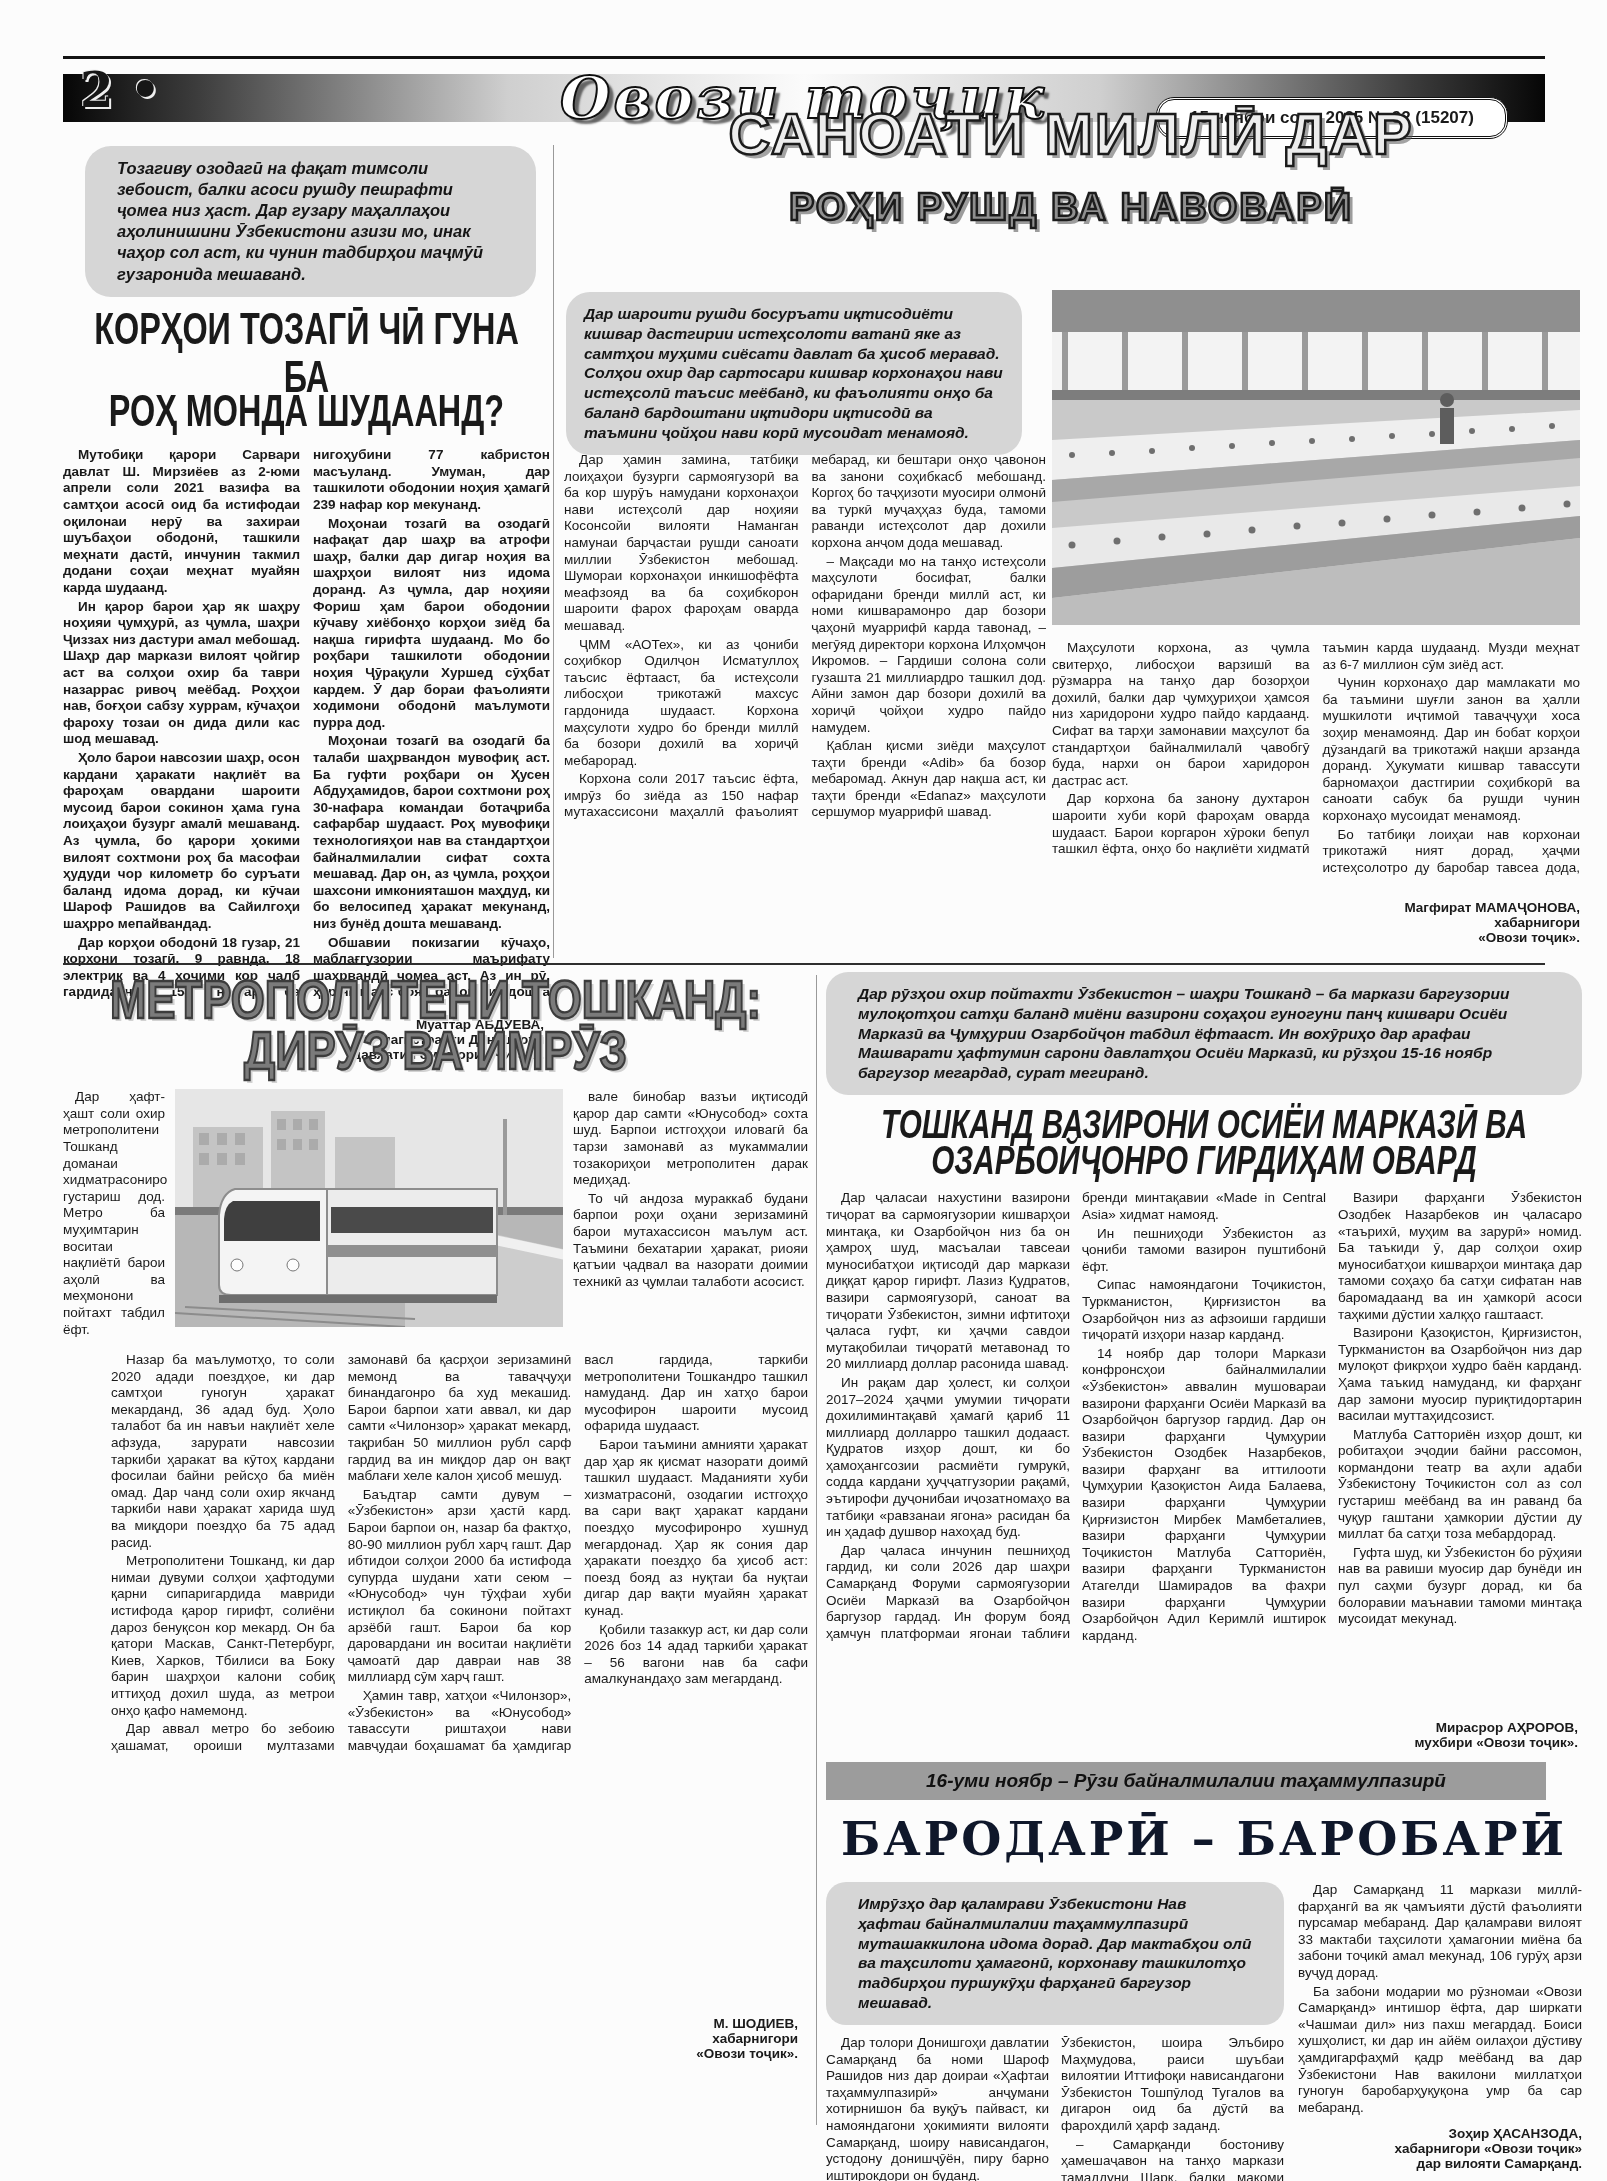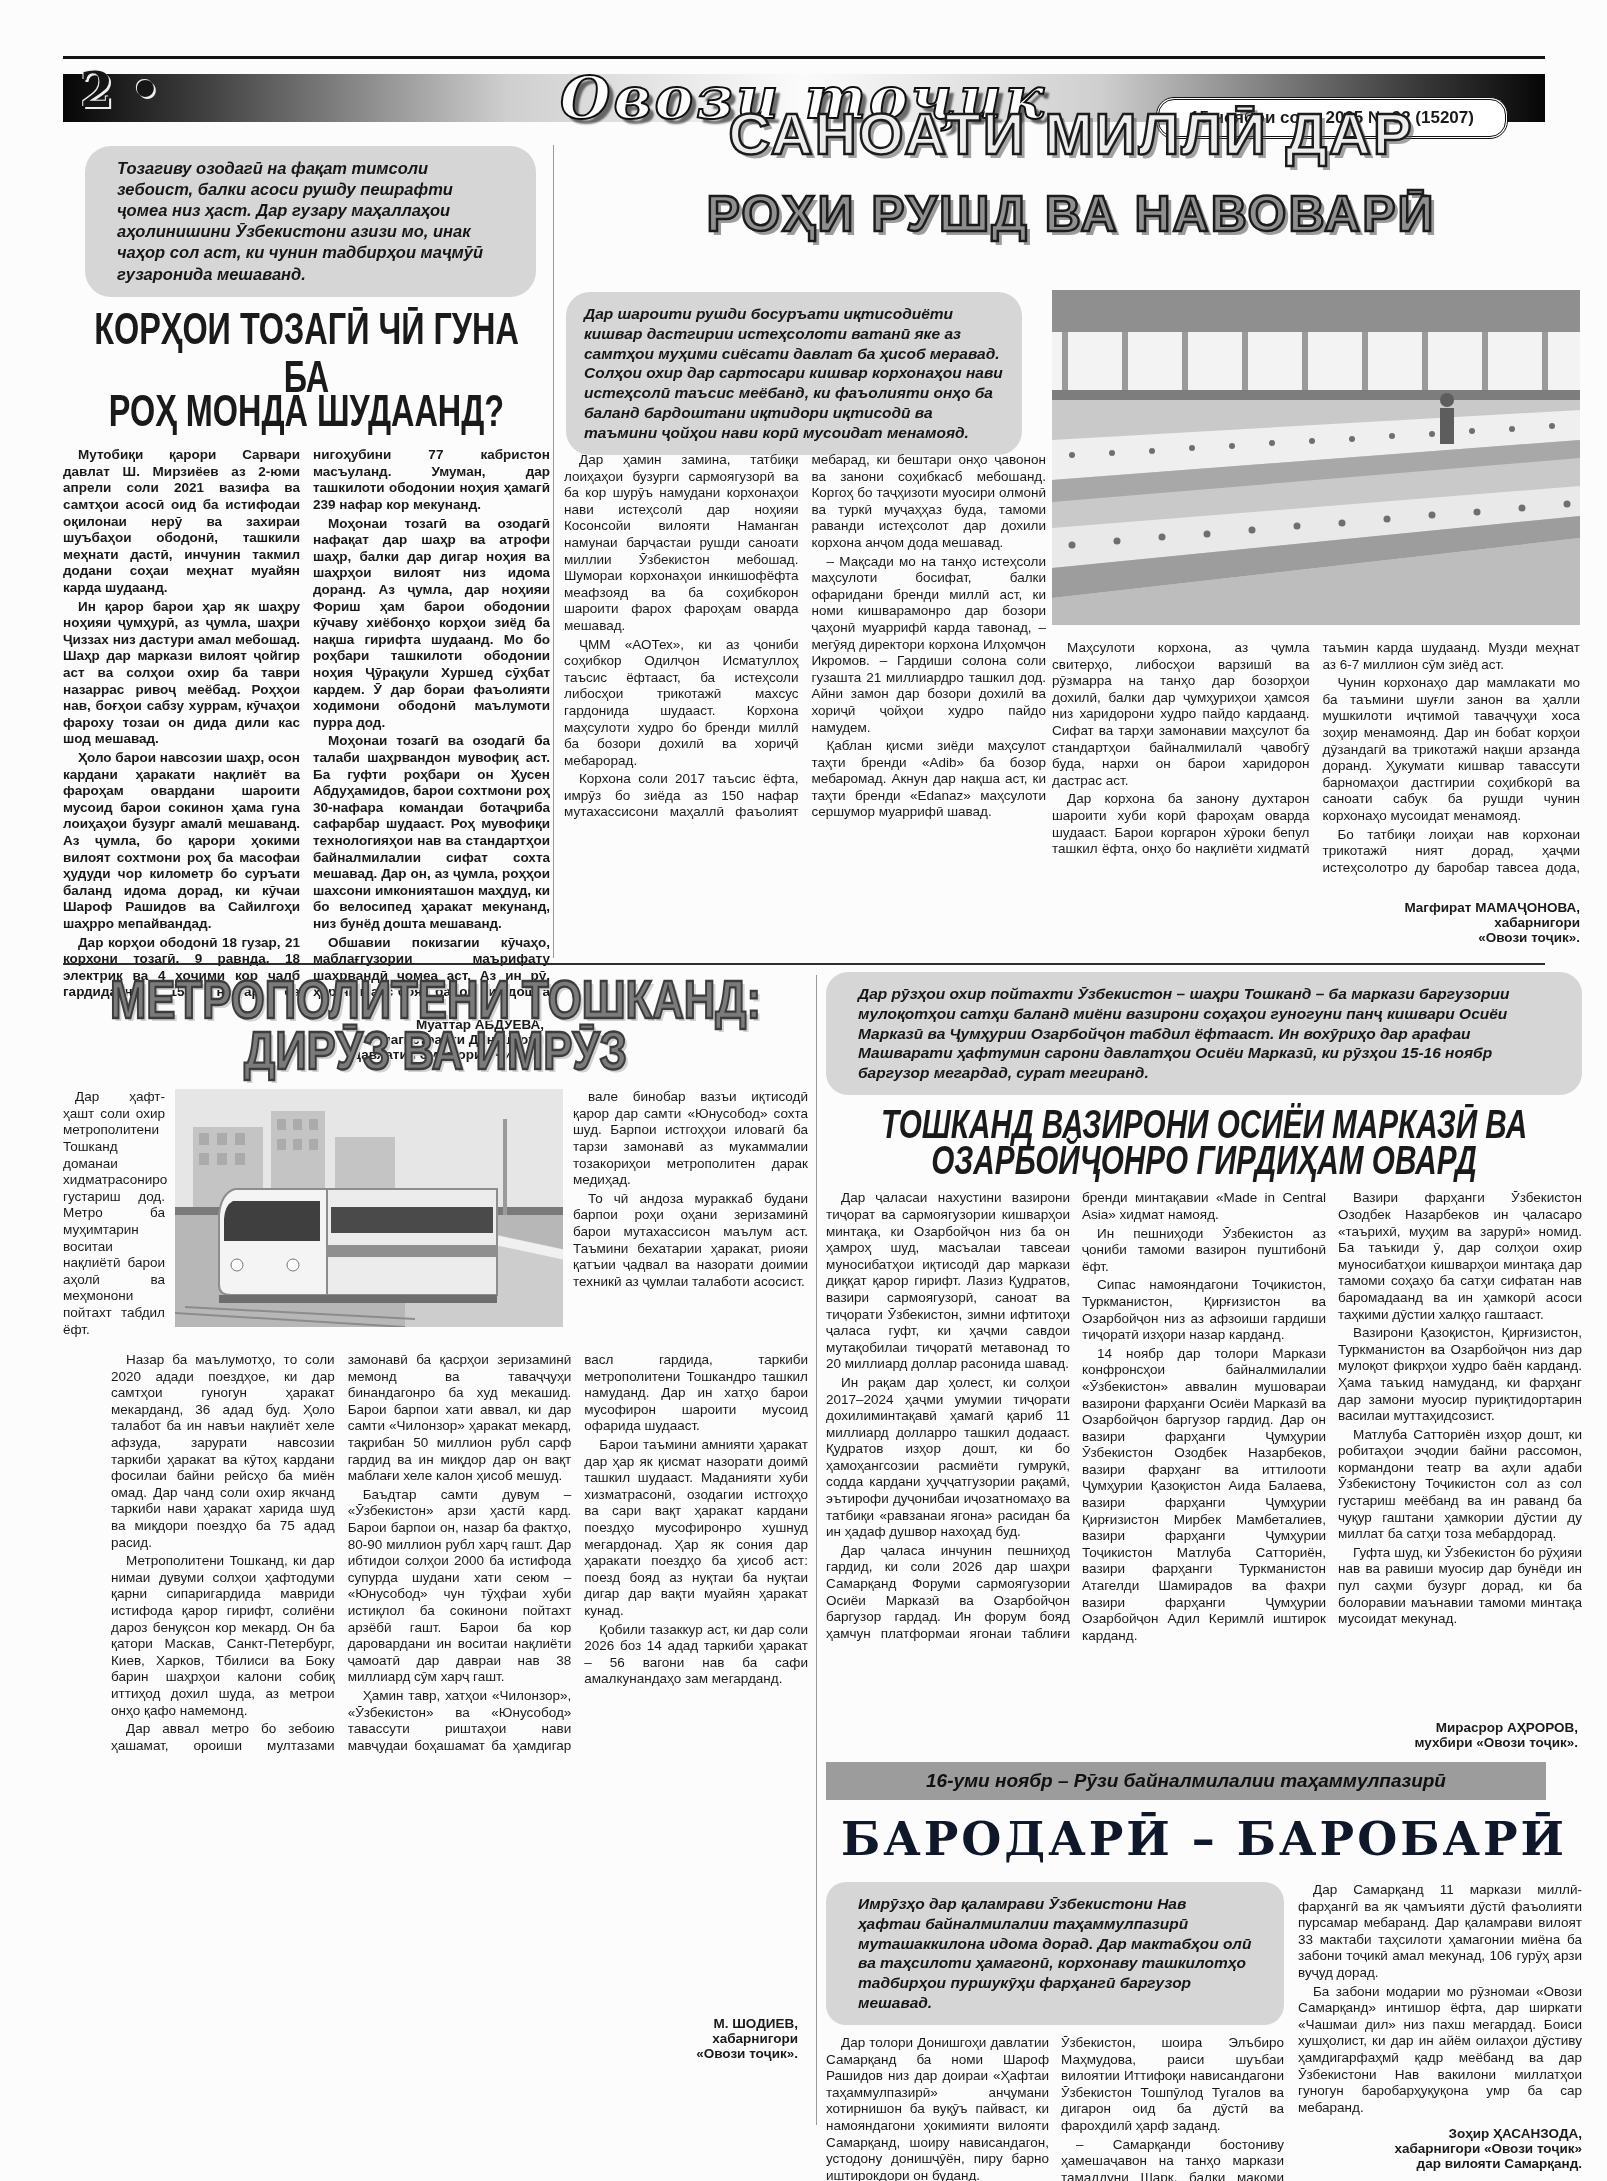--- a/index.html
+++ b/index.html
@@ -76,21 +76,21 @@
         <p>давлатии омӯзгории Ҷиззах.</p>
       </div>
   </div>
 
   <div class="abs vrule" style="left:553px;top:145px;height:813px;"></div>
 
   <div class="abs" style="left:560px;top:100px;width:1022px;height:866px;">
     <div class="disp" style="position:absolute;left:0;top:2px;width:100%;font-size:58px;">
         <p class="l1">САНОАТИ МИЛЛӢ ДАР</p>
       </div>
-    <div class="disp" style="position:absolute;left:0;top:86px;width:100%;font-size:50px;">
+    <div class="disp" style="position:absolute;left:0;top:86px;width:100%;font-size:38px;">
         <p class="l2">РОҲИ РУШД ВА НАВОВАРӢ</p>
       </div>
 
     <div class="kicker abs" style="left:6px;top:192px;width:420px;padding:12px 18px;">Дар шароити рушди босуръати иқтисодиёти кишвар дастгирии истеҳсолоти ватанӣ яке аз самтҳои муҳими сиёсати давлат ба ҳисоб меравад. Солҳои охир дар сартосари кишвар корхонаҳои нави истеҳсолӣ таъсис меёбанд, ки фаъолияти онҳо ба баланд бардоштани иқтидори иқтисодӣ ва таъмини ҷойҳои нави корӣ мусоидат менамояд.</div>
 
     <div class="abs photo" style="left:492px;top:190px;width:528px;height:335px;">
       <svg width="528" height="335" xmlns="http://www.w3.org/2000/svg">
         <rect width="528" height="335" fill="#c9c9c9"></rect>
         <rect y="0" width="528" height="42" fill="#8f8f8f"></rect>
         <rect y="42" width="528" height="58" fill="#f3f3f3"></rect>

